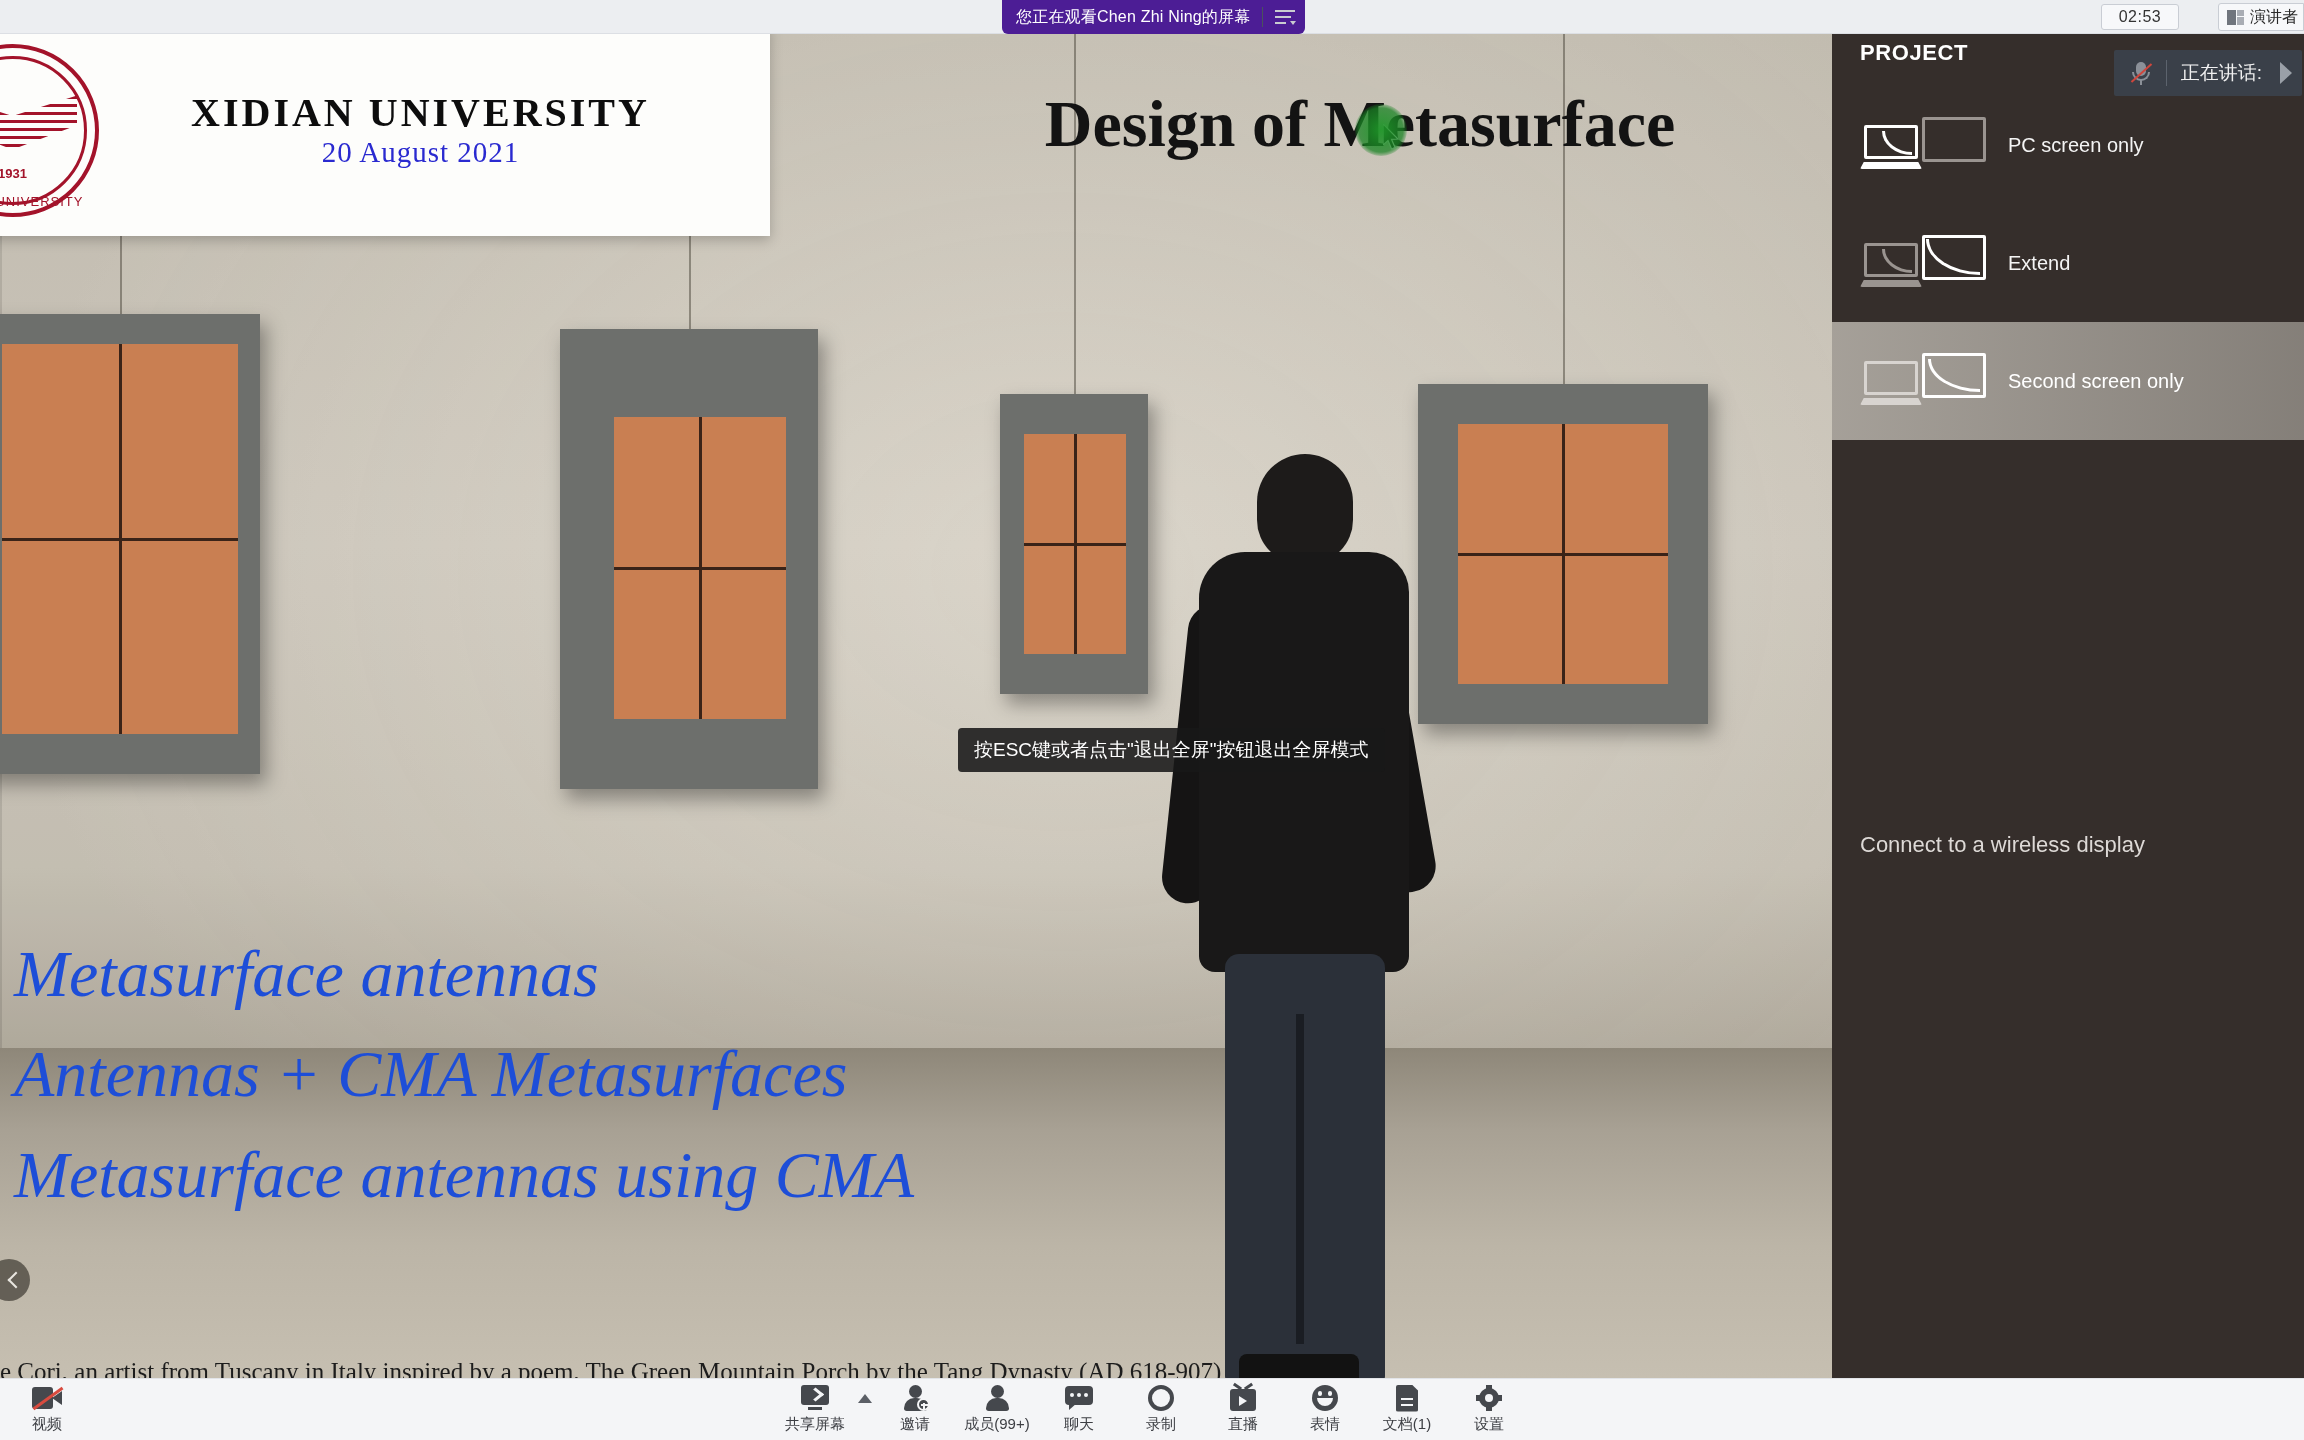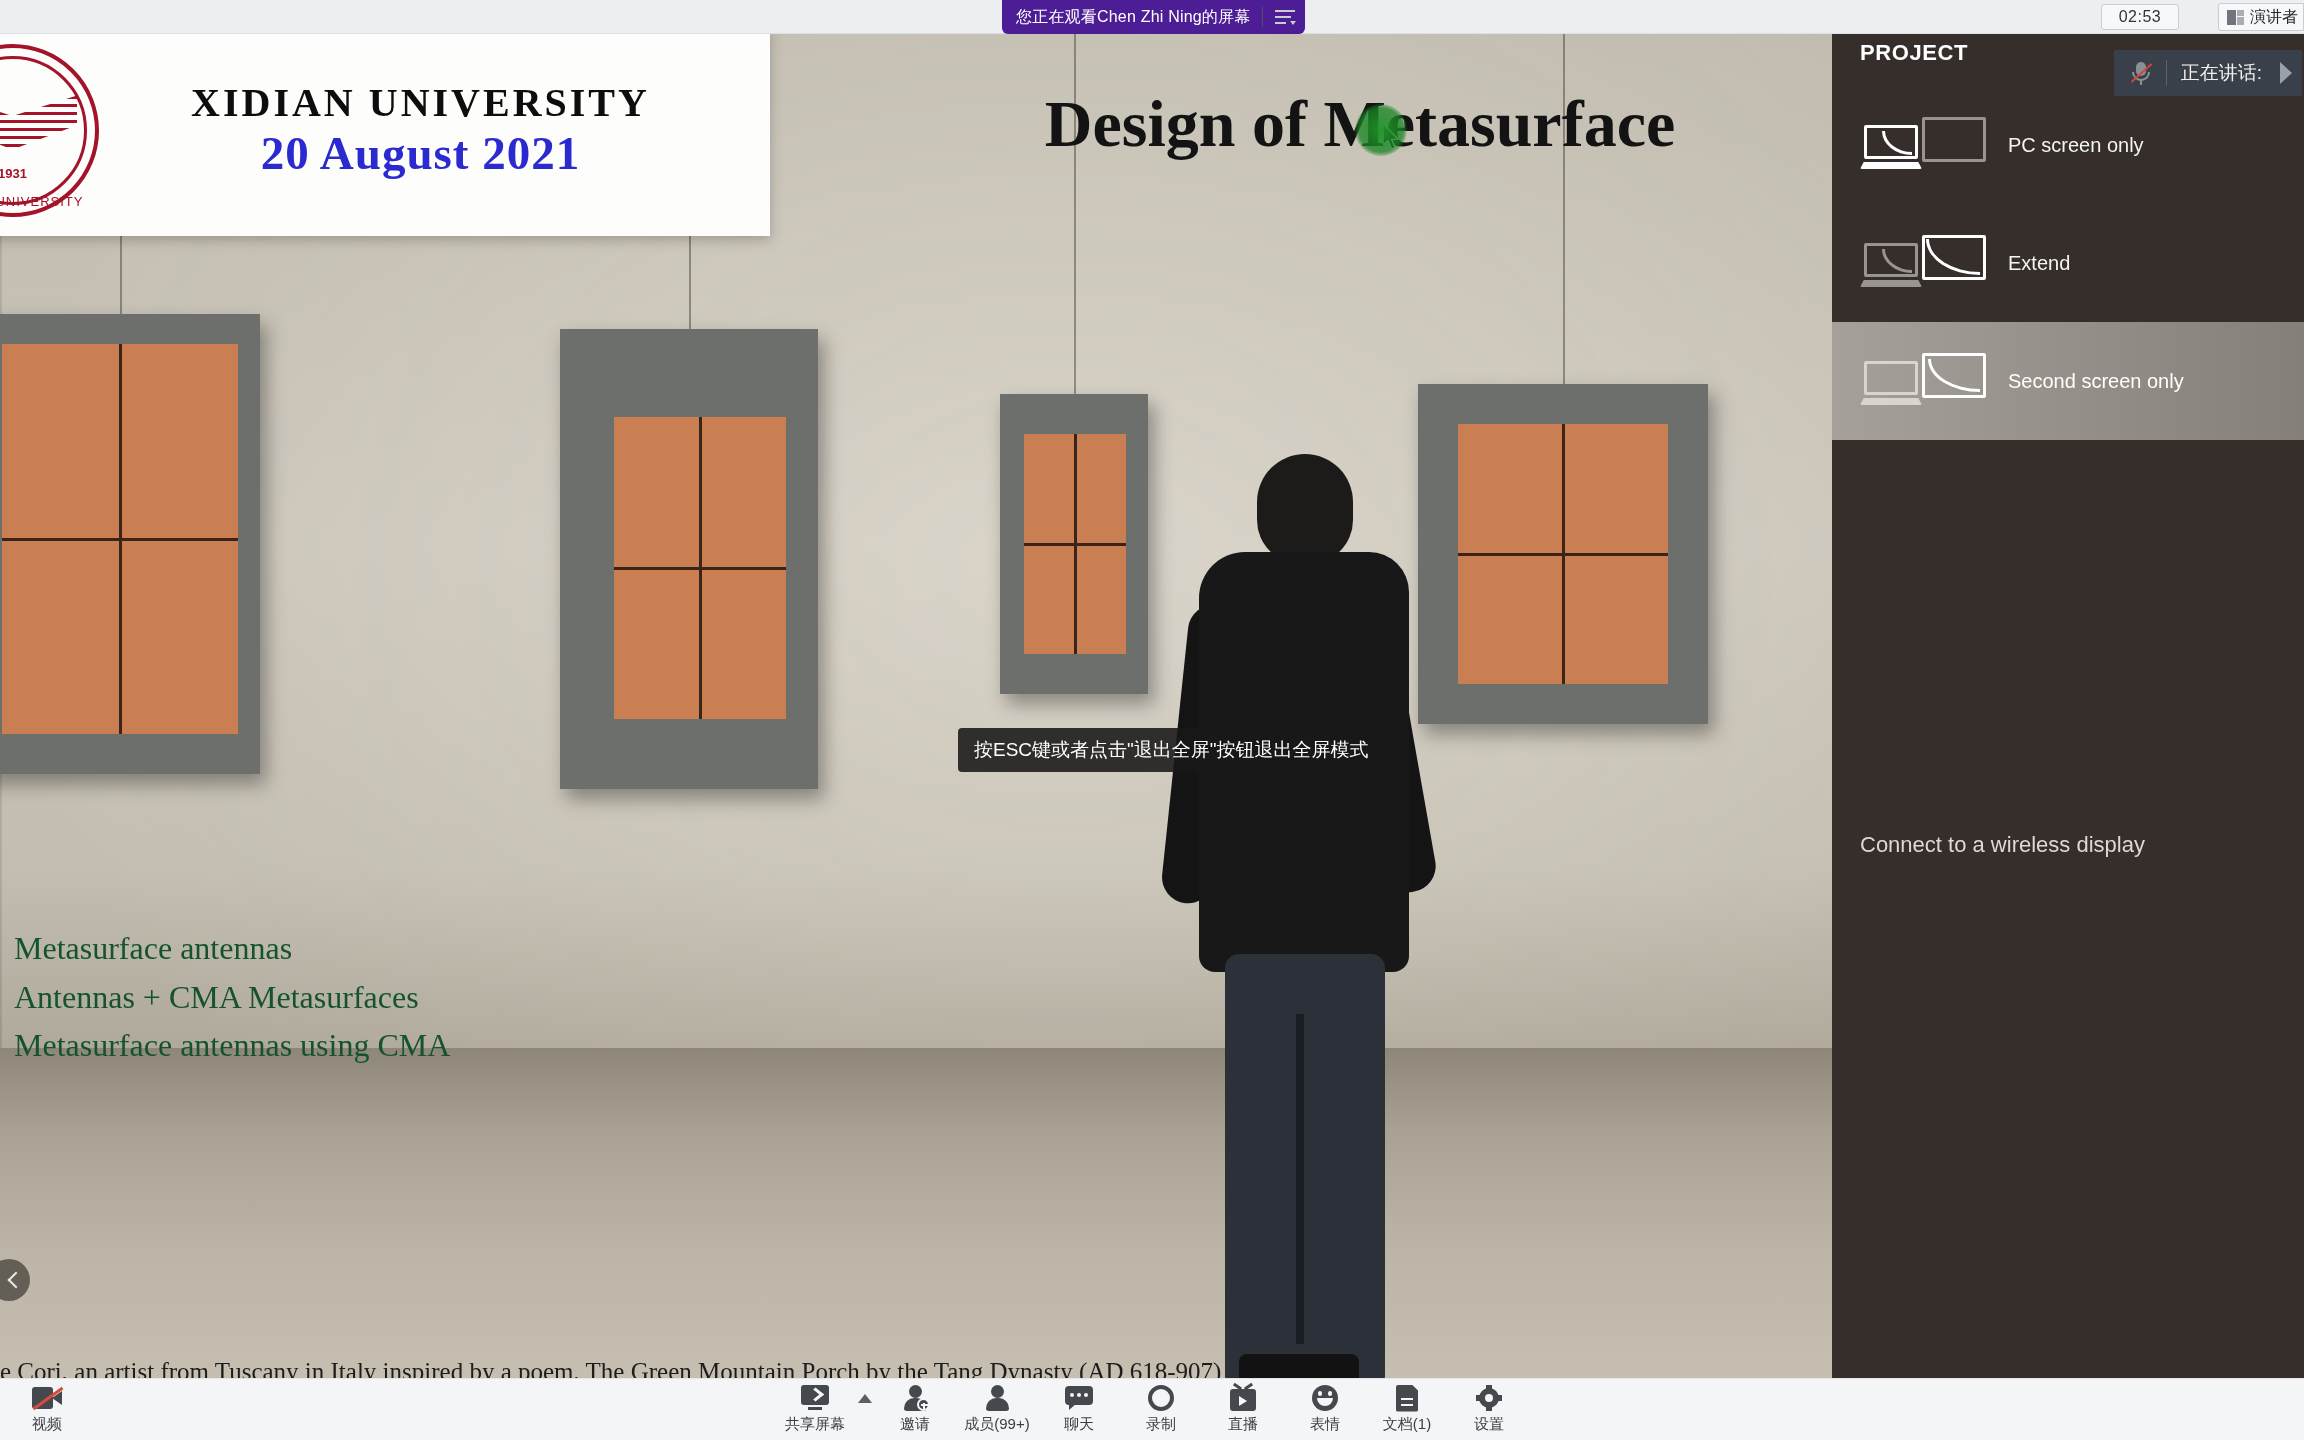--- a/index.html
+++ b/index.html
@@ -89,32 +89,32 @@
   .crest .ring { position:absolute; inset:6px; border:4px solid #a3132a; border-radius:50%; }
   .crest .ring2 { position:absolute; inset:18px; border:3px solid #a3132a; border-radius:50%; }
   .crest .wings { position:absolute; left:28px; top:58px; right:28px; height:54px;
      background:repeating-linear-gradient(to bottom,#a3132a 0 3px, transparent 3px 8px);
      clip-path: polygon(0 0, 50% 38%, 100% 0, 100% 55%, 50% 100%, 0 55%); }
   .crest .yr { position:absolute; left:0; right:0; bottom:42px; text-align:center; color:#a3132a; font-size:13px; font-weight:bold; }
   .crest .uni { position:absolute; left:0; right:0; bottom:14px; text-align:center; color:#a3132a; font-size:13px; letter-spacing:1px; }
   .bantext { flex:1; text-align:center; padding-right:34px; }
   .cn-name { font-family:"DejaVu Serif", serif; font-size:58px; font-weight:bold; color:#121212; letter-spacing:6px; line-height:1.05; font-style:italic; }
   .en-name { font-family:"Liberation Serif", serif; font-size:40px; font-weight:bold; color:#0d0d0d; letter-spacing:3px; line-height:1.15; }
-  .date-name { font-family:"Liberation Serif", serif; font-size:47px; font-weight:bold; color:#2a2ad0; letter-spacing:1px; line-height:1.15; }
+  .date-name { font-family:"Liberation Serif", serif; font-size:29px; font-weight:normal; color:#2a2ad0; letter-spacing:1px; line-height:1.15; }
 
   .slide-title {
     position:absolute; left: 860px; top: 34px; width: 1000px; z-index:4;
     font-family:"Liberation Serif", serif; font-weight:bold; color:#131313;
     font-size: 66px; line-height: 1.7; text-align:center;
   }
   .slide-title .l2 { margin-left: 38px; }
 
   .slide-lines {
     position:absolute; left: 14px; top: 890px; z-index:4;
-    font-family:"Liberation Serif", serif; font-size:32px; color:#14532d; line-height:1.52;
+    font-family:"Liberation Serif", serif; font-size:66px; color:#1d4ed8; line-height:1.52;font-style:italic;
   }
   .slide-bottom {
     position:absolute; left: 0px; bottom: -8px; width:1832px; z-index:4;
     font-family:"Liberation Serif", serif; font-size:25px; color:#1c1c1c; white-space:nowrap;
     overflow:hidden;
   }
 
   
   .person { position:absolute; left: 1165px; top: 420px; width: 270px; height: 930px; z-index:6; }
   .p-head { position:absolute; left: 92px; top: 0; width: 96px; height: 110px; border-radius: 48px 48px 44px 44px; background:#1d1b1a; }

